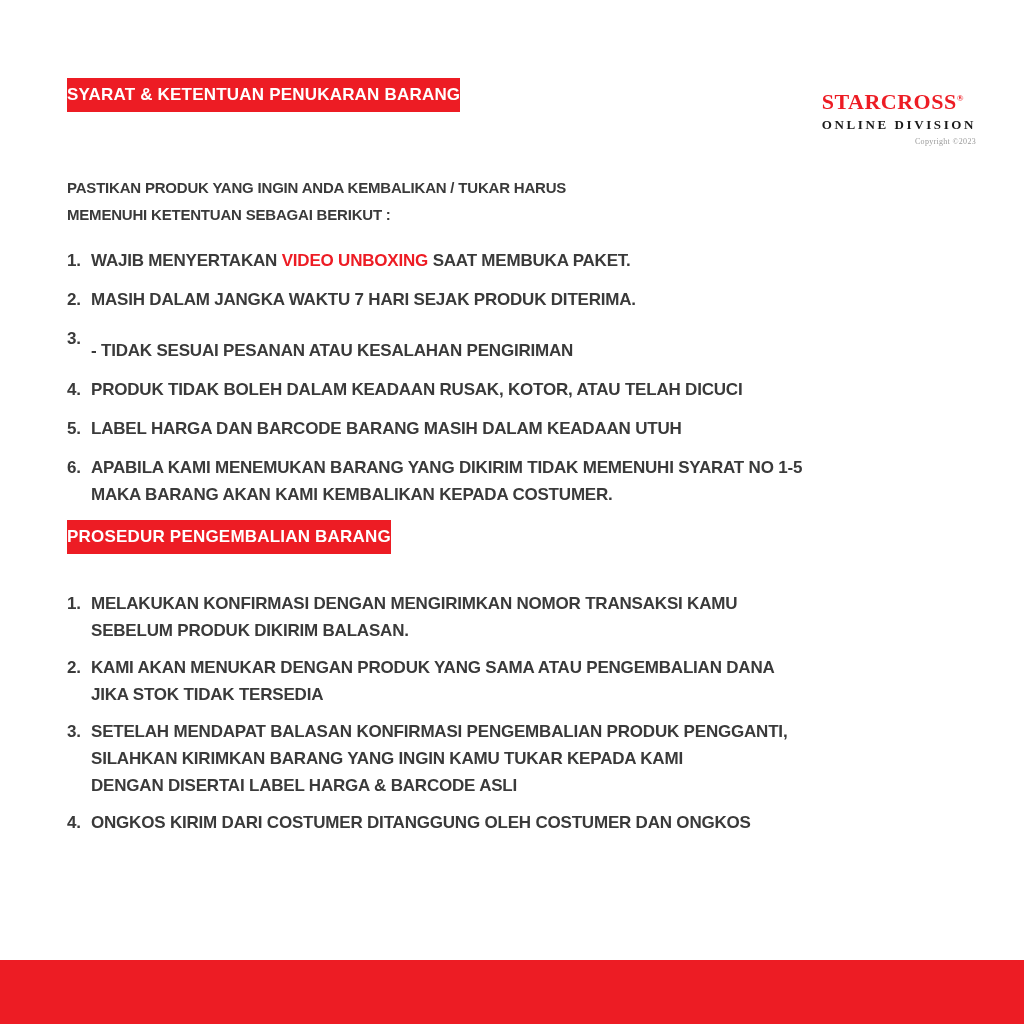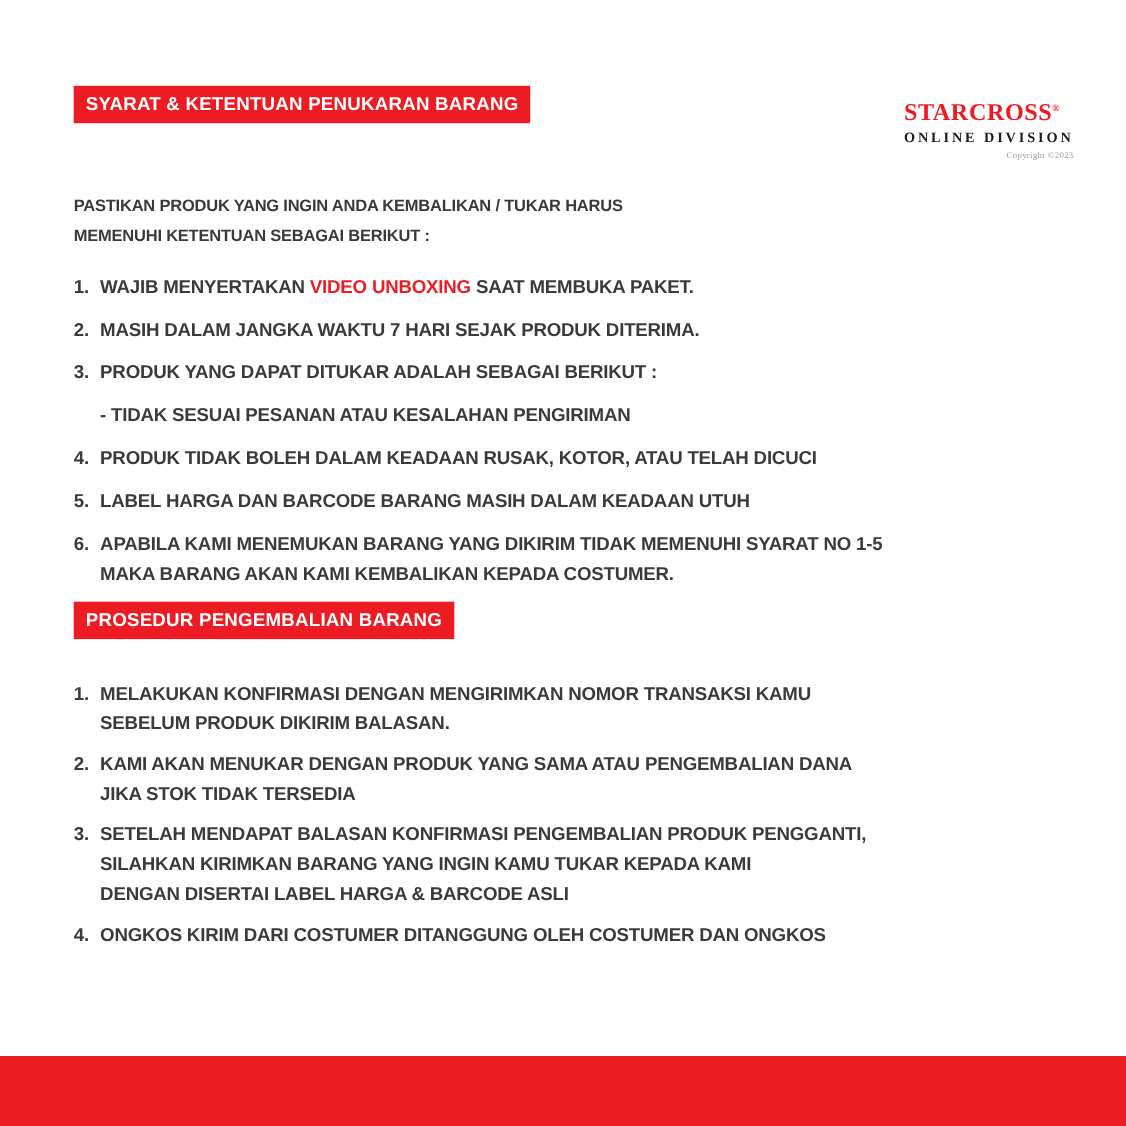--- a/index.html
+++ b/index.html
@@ -11,21 +11,21 @@
     color: #3a3a3a;
   }
   .page { position: relative; width: 1024px; height: 1024px; overflow: hidden; background: #fff; }
   .content { position: absolute; top: 78px; left: 67px; right: 48px; }
 
   .topbar { display: flex; justify-content: space-between; align-items: flex-start; }
   .banner {
     display: inline-block;
     background: #ed1c24; color: #ffffff;
     font-size: 17px; letter-spacing: 0.2px;
-    padding: 8px 11px; line-height: 18px;
+    padding: 8px 0; line-height: 18px;
     white-space: nowrap;
   }
 
   .brand { text-align: left; margin-top: 9px; font-family: Liberation Serif, serif; }
   .brand-logo { color: #ed1c24; font-size: 22px; letter-spacing: 0.5px; line-height: 22px; }
   .brand-logo .reg { font-size: 9px; vertical-align: super; }
   .brand-division { color: #1a1a1a; font-size: 13px; letter-spacing: 2.6px; margin-top: 4px; }
   .brand-copyright { color: #9a9a9a; font-size: 8px; font-weight: 400; text-align: right; margin-top: 4px; letter-spacing: 0.3px; }
 
   .intro { margin-top: 28px; font-size: 15px; line-height: 27px; letter-spacing: -0.2px; }
@@ -79,21 +79,20 @@
       </div>
 
       <div class="li">
         <span class="n">2.</span>
         <span class="t"><span>MASIH DALAM JANGKA WAKTU </span><span class="ul">7 HARI SEJAK PRODUK DITERIMA.</span></span>
       </div>
 
       <div class="li">
         <span class="n">3.</span>
         <span class="t">
-          <div>PRODUK YANG DAPAT DITUKAR ADALAH SEBAGAI BERIKUT :</div>
           <div class="sub">
             <div>- TIDAK SESUAI PESANAN ATAU KESALAHAN PENGIRIMAN</div>
           </div>
         </span>
       </div>
 
       <div class="li">
         <span class="n">4.</span>
         <span class="t">PRODUK TIDAK BOLEH DALAM KEADAAN RUSAK, KOTOR, ATAU TELAH DICUCI</span>
       </div>

